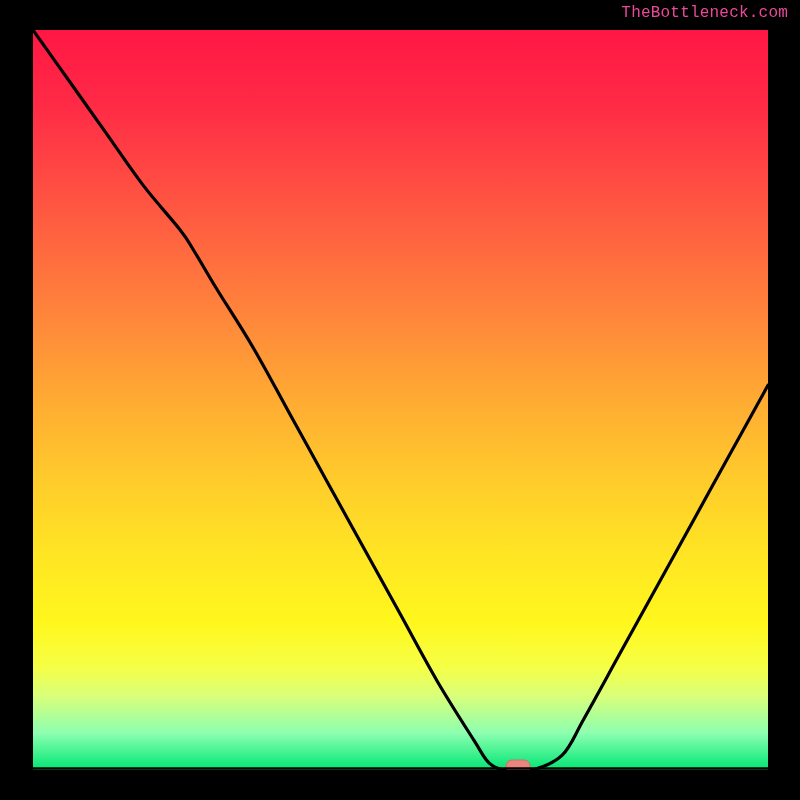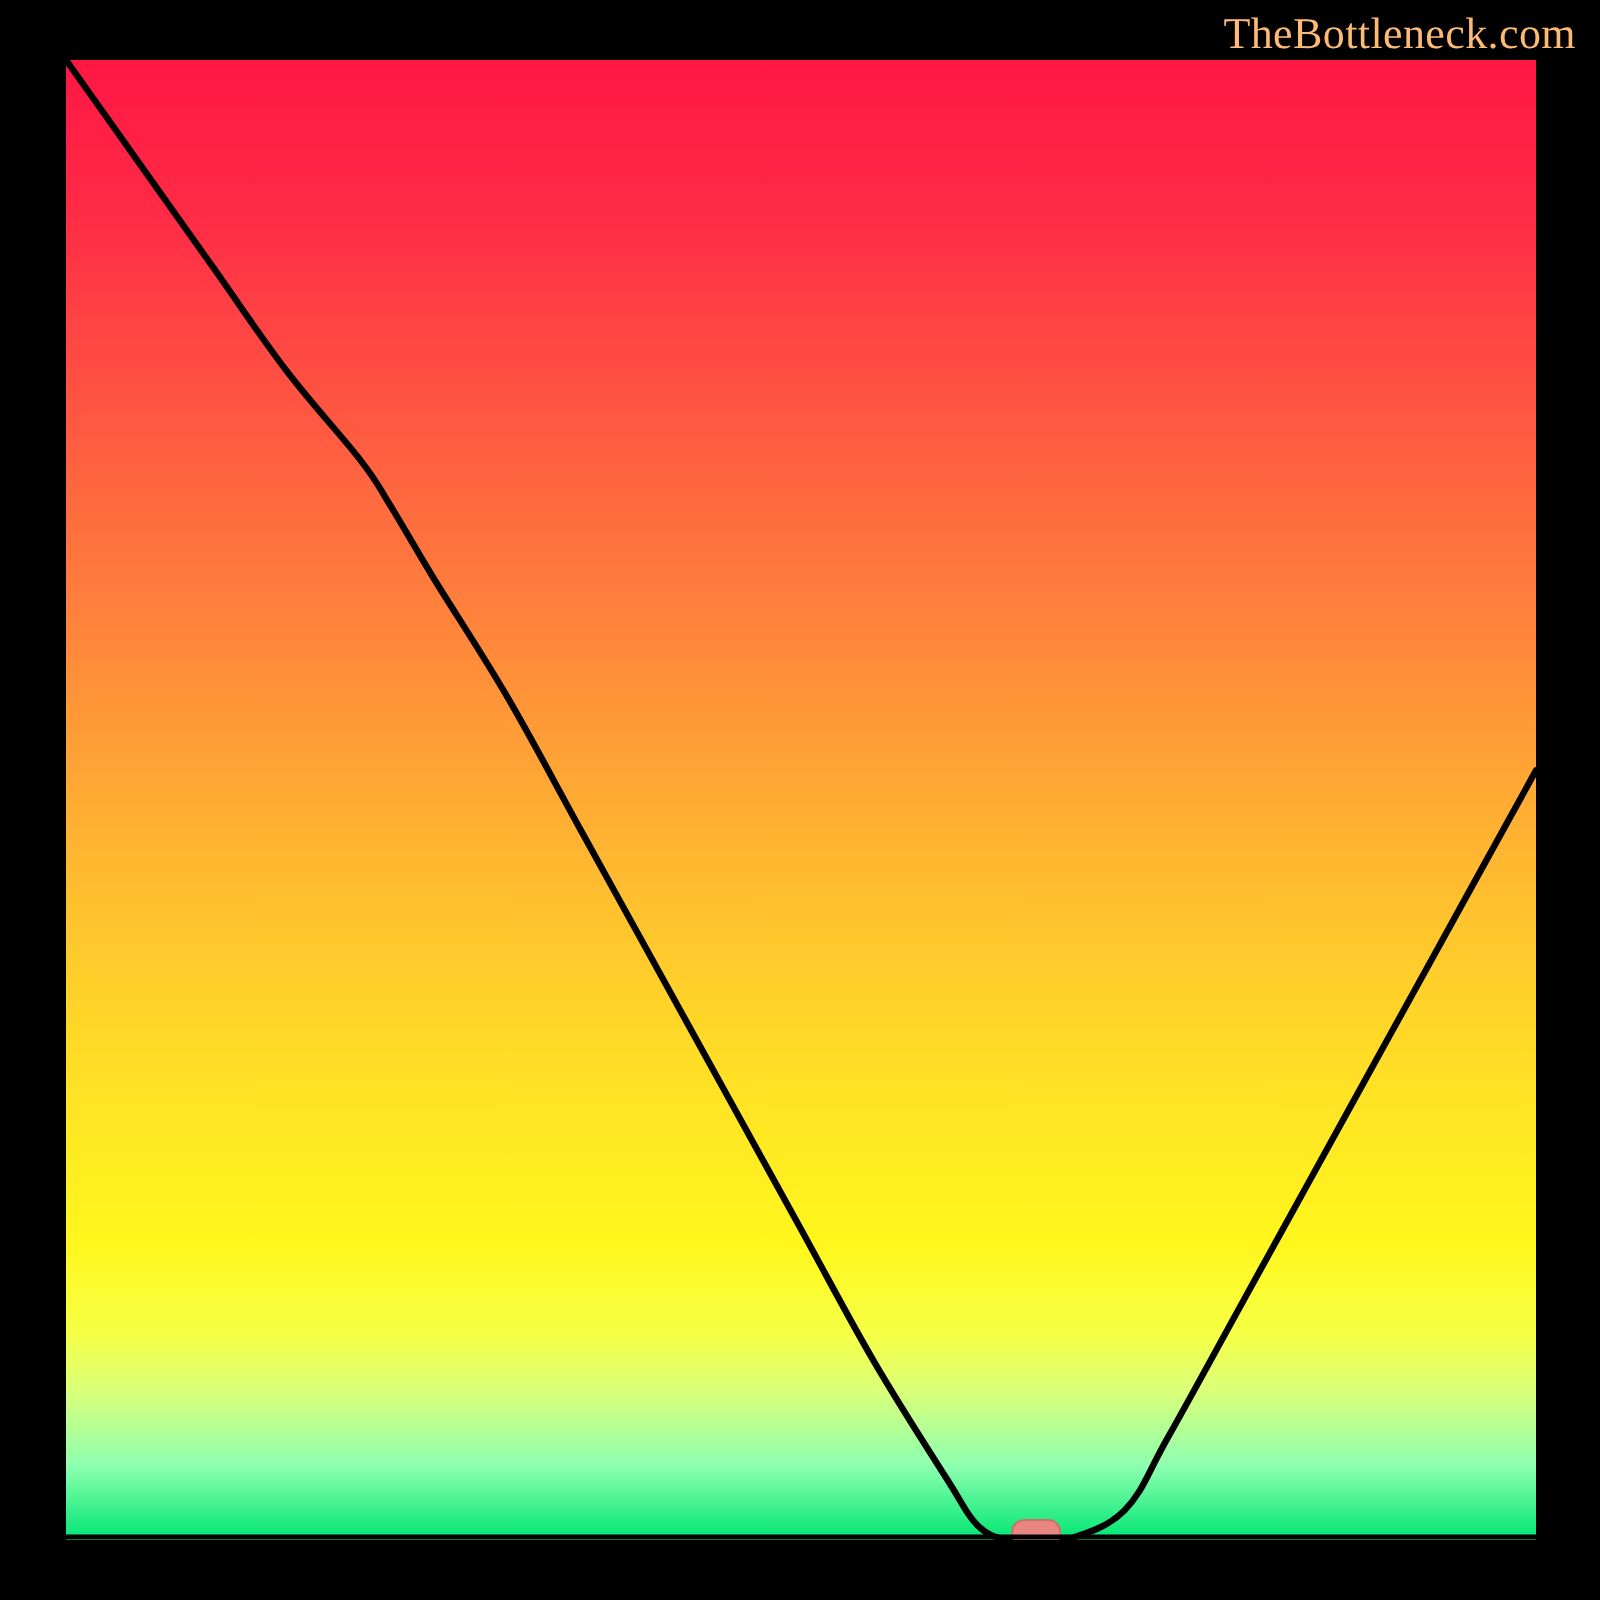--- a/index.html
+++ b/index.html
@@ -12,23 +12,23 @@
   }
   #container {
     position: relative;
     width: 800px;
     height: 800px;
   }
   #watermark {
     position: absolute;
     top: 4px;
     right: 12px;
-    font-family: Liberation Serif, serif;
-    font-size: 22px;
-    color: #fdba74;
+    font-family: Liberation Mono, monospace;
+    font-size: 16px;
+    color: #ec4899;
     letter-spacing: 0.2px;
     z-index: 30;
     font-weight: 500;
   }
   svg { display: block; }
 </style>
 </head>
 <body>
 <div id="container">
 

